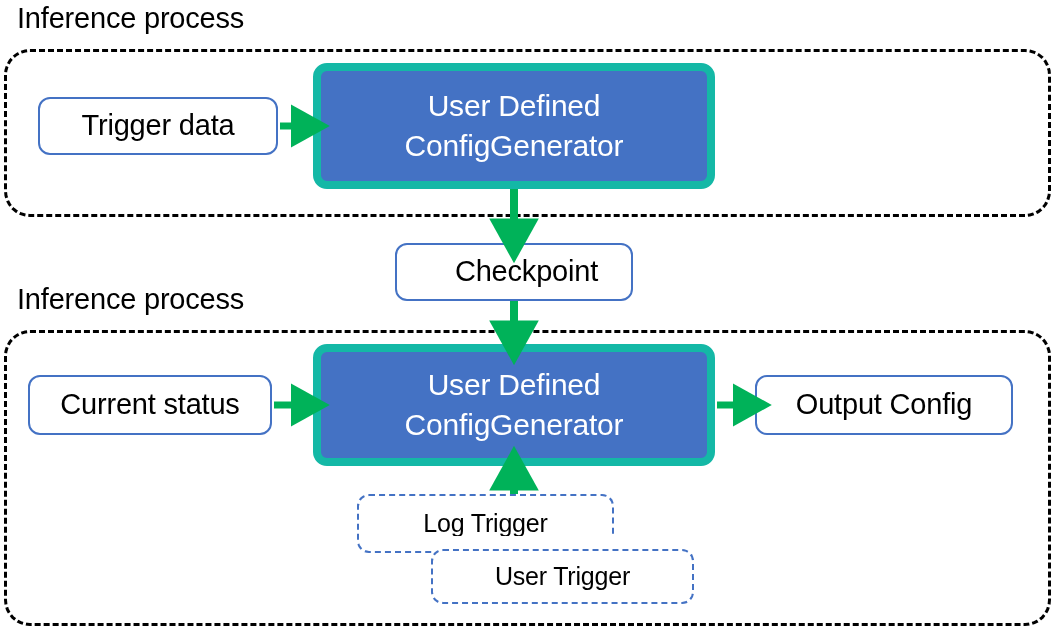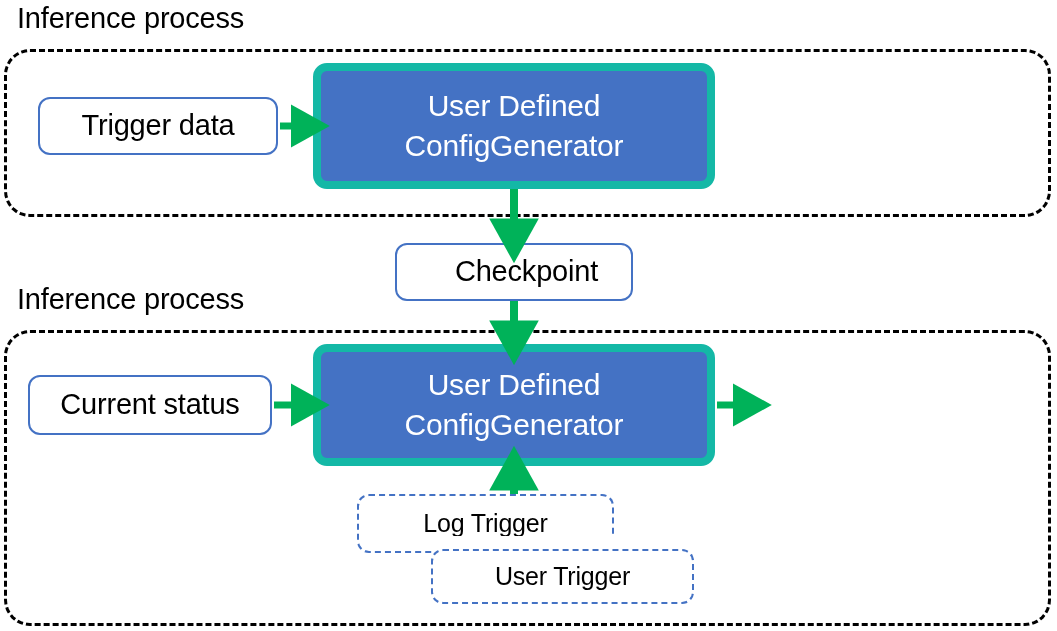--- a/index.html
+++ b/index.html
@@ -144,20 +144,21 @@
 
   <div class="process-container" id="container-inference"></div>
 
   <div class="node-plain" id="node-current-status">Current status</div>
 
   <div class="node-filled" id="node-generator-inference">
     <span>User Defined</span>
     <span>ConfigGenerator</span>
   </div>
 
+  <div class="node-plain" id="node-output-config">Output Config</div>
 
   <div class="node-trigger" id="node-log-trigger">Log Trigger</div>
 
   <div class="overlap-mask" style="left:434px; top:536px; width:257px; height:18px;"></div>
 
   <div class="node-trigger" id="node-clock-trigger">User Trigger</div>
 
   <svg id="arrow-layer" viewBox="0 0 1057 631">
     <defs>
       <marker id="ah-r" markerWidth="7" markerHeight="7" refX="2.2" refY="3.5" orient="auto" markerUnits="strokeWidth">

